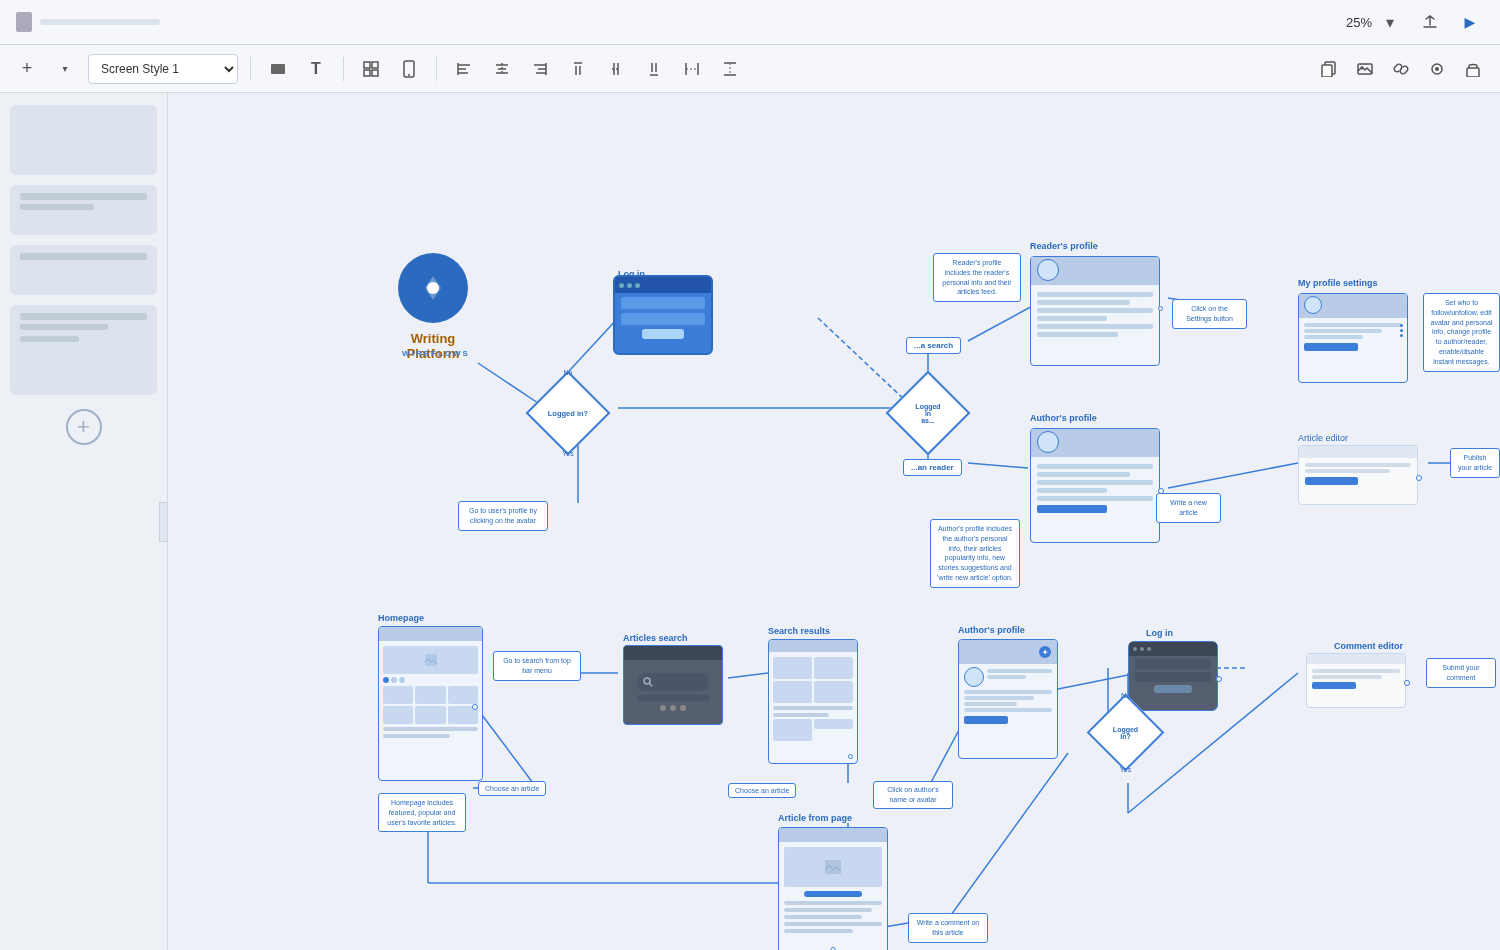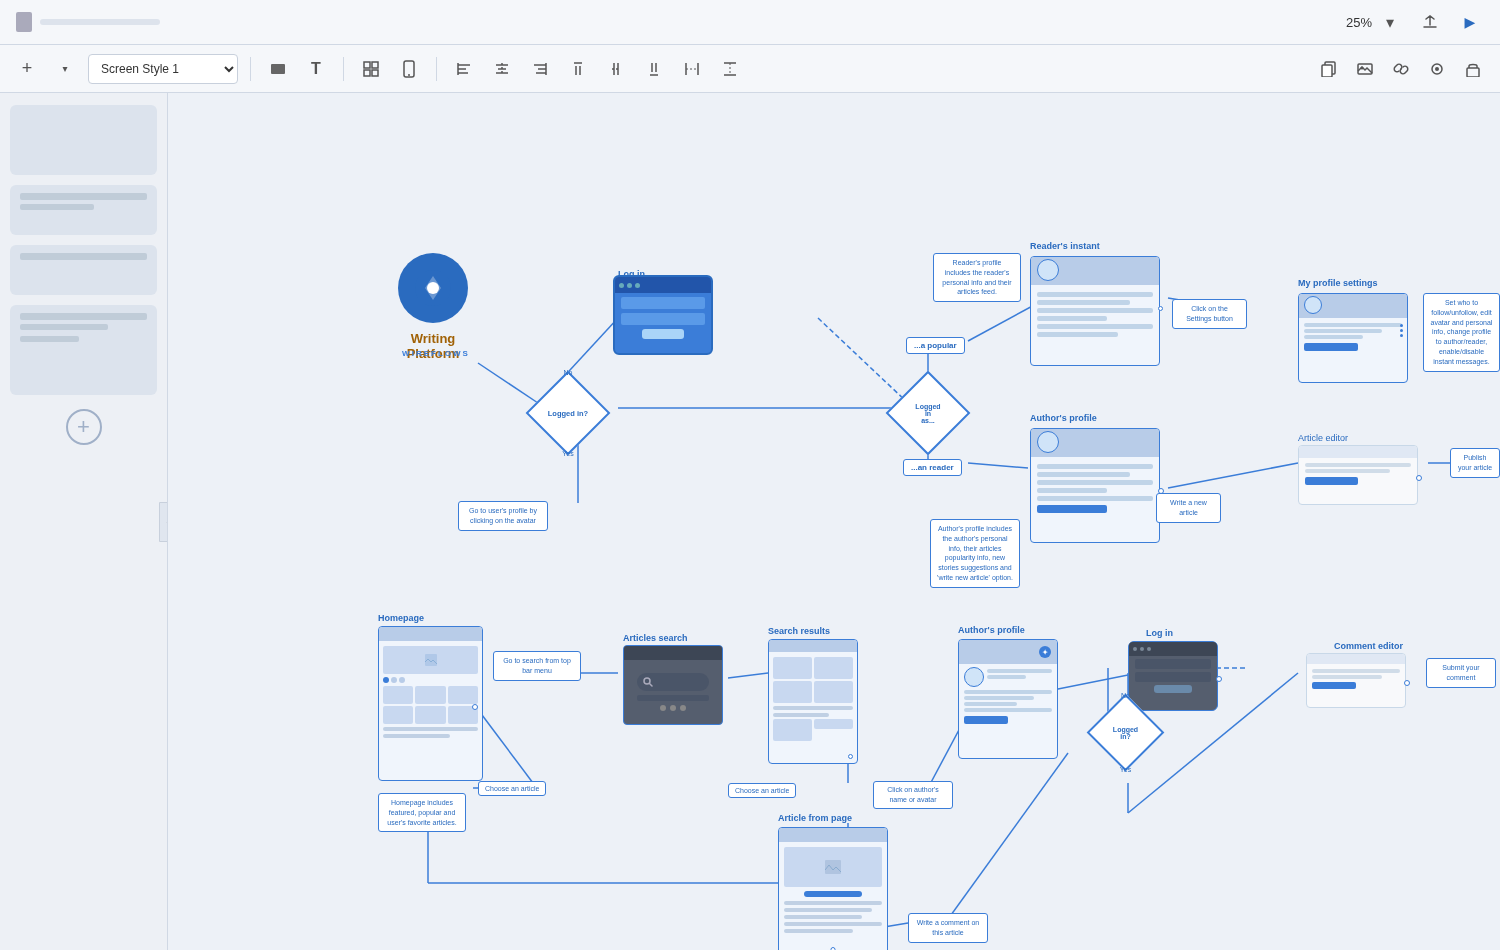--- a/index.html
+++ b/index.html
@@ -473,25 +473,25 @@
 
     <div style="position:absolute;left:290px;top:408px;background:white;border:1px solid #3b7dd8;border-radius:3px;padding:4px 6px;font-size:7px;color:#2a6bbf;text-align:center;max-width:90px;line-height:1.4;">
       <span>Go to user's profile by clicking on the avatar</span>
     </div>
 
     <div style="position:absolute;left:730px;top:290px;">
       <div style="width:60px;height:60px;background:white;border:2px solid #3b7dd8;transform:rotate(45deg);"></div>
       <div style="position:absolute;top:50%;left:50%;transform:translate(-50%,-50%);font-size:7px;color:#2a6bbf;font-weight:600;text-align:center;">Logged in<br>as...</div>
     </div>
 
-    <div style="position:absolute;left:738px;top:244px;background:white;border:1px solid #3b7dd8;border-radius:3px;padding:3px 7px;font-size:8px;color:#2a6bbf;font-weight:600;">...a popular</div>
+    <div style="position:absolute;left:738px;top:244px;background:white;border:1px solid #3b7dd8;border-radius:3px;padding:3px 7px;font-size:8px;color:#2a6bbf;font-weight:600;">...a search</div>
 
     <div style="position:absolute;left:735px;top:366px;background:white;border:1px solid #3b7dd8;border-radius:3px;padding:3px 7px;font-size:8px;color:#2a6bbf;font-weight:600;">...an reader</div>
 
-    <div style="position:absolute;left:862px;top:148px;font-size:9px;color:#2a6bbf;font-weight:600;">Reader's instant</div>
+    <div style="position:absolute;left:862px;top:148px;font-size:9px;color:#2a6bbf;font-weight:600;">Reader's profile</div>
 
     <div style="position:absolute;left:862px;top:163px;width:130px;height:110px;background:#f0f5fc;border:1.5px solid #3b7dd8;border-radius:4px;">
       <div style="height:28px;background:#b8cce8;border-radius:3px 3px 0 0;position:relative;">
         <div style="position:absolute;left:6px;top:2px;width:22px;height:22px;border-radius:50%;background:#d0e4f8;border:1.5px solid #3b7dd8;"></div>
       </div>
       <div style="padding:4px 6px;">
         <div style="height:5px;background:#c0d4e8;border-radius:2px;margin:3px 0;"></div>
         <div style="height:5px;background:#c0d4e8;border-radius:2px;margin:3px 0;width:80%;"></div>
         <div style="height:5px;background:#c0d4e8;border-radius:2px;margin:3px 0;"></div>
         <div style="height:5px;background:#c0d4e8;border-radius:2px;margin:3px 0;width:60%;"></div>

